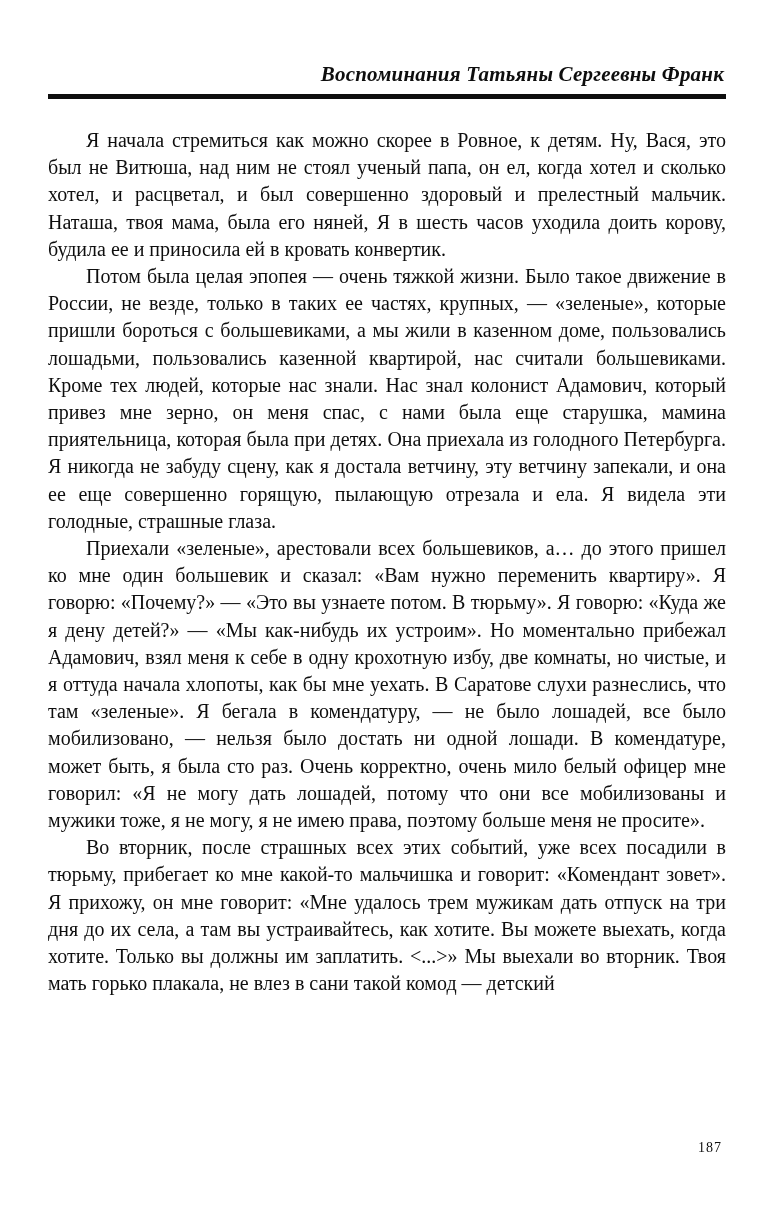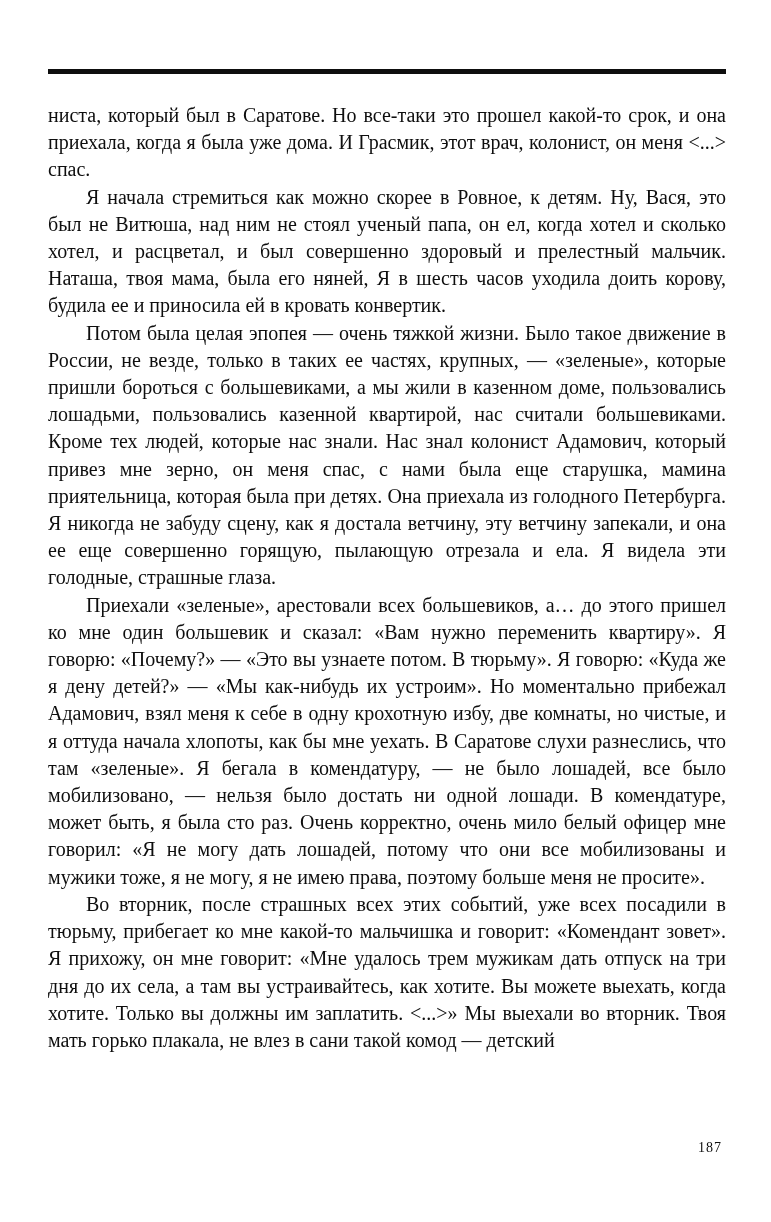--- a/index.html
+++ b/index.html
@@ -61,25 +61,25 @@
     letter-spacing: 1px;
   }
 </style>
 </head>
 <body>
 
 <div class="page">
 
   <div class="text-column">
 
+    <div class="running-header">Воспоминания Татьяны Сергеевны Франк</div>
 
     <div class="double-rule"></div>
 
     <div class="body-text">
-      <p class="no-indent">ниста, который был в Саратове. Но все-таки это прошел какой-то срок, и она приехала, когда я была уже дома. И Грасмик, этот врач, колонист, он меня &lt;...&gt; спас.</p>
       <p>Я начала стремиться как можно скорее в Ровное, к детям. Ну, Вася, это был не Витюша, над ним не стоял ученый папа, он ел, когда хотел и сколько хотел, и расцветал, и был совершенно здоровый и прелестный мальчик. Наташа, твоя мама, была его няней, Я в шесть часов уходила доить корову, будила ее и приносила ей в кровать конвертик.</p>
       <p>Потом была целая эпопея — очень тяжкой жизни. Было такое движение в России, не везде, только в таких ее частях, крупных, — «зеленые», которые пришли бороться с большевиками, а мы жили в казенном доме, пользовались лошадьми, пользовались казенной квартирой, нас считали большевиками. Кроме тех людей, которые нас знали. Нас знал колонист Адамович, который привез мне зерно, он меня спас, с нами была еще старушка, мамина приятельница, которая была при детях. Она приехала из голодного Петербурга. Я никогда не забуду сцену, как я достала ветчину, эту ветчину запекали, и она ее еще совершенно горящую, пылающую отрезала и ела. Я видела эти голодные, страшные глаза.</p>
       <p>Приехали «зеленые», арестовали всех большевиков, а… до этого пришел ко мне один большевик и сказал:  «Вам нужно переменить квартиру». Я говорю: «Почему?» — «Это вы узнаете потом. В тюрьму». Я говорю: «Куда же я дену детей?» — «Мы как-нибудь их устроим». Но моментально прибежал Адамович, взял меня к себе в одну крохотную избу, две комнаты, но чистые, и я оттуда начала хлопоты, как бы мне уехать. В Саратове слухи разнеслись, что там «зеленые». Я бегала в комендатуру, — не было лошадей, все было мобилизовано, — нельзя было достать ни одной лошади. В комендатуре, может быть, я была сто раз. Очень корректно, очень мило белый офицер мне говорил: «Я не могу дать лошадей, потому что они все мобилизованы и мужики тоже, я не могу, я не имею права, поэтому больше меня не просите».</p>
       <p>Во вторник, после страшных всех этих событий, уже всех посадили в тюрьму, прибегает ко мне какой-то мальчишка и говорит: «Комендант зовет». Я прихожу, он мне говорит: «Мне удалось трем мужикам дать отпуск на три дня до их села, а там вы устраивайтесь, как хотите. Вы можете выехать, когда хотите. Только вы должны им заплатить. &lt;...&gt;» Мы выехали во вторник. Твоя мать горько плакала, не влез в сани такой комод — детский</p>
     </div>
 
   </div>
 
   <div class="page-number">187</div>
 

